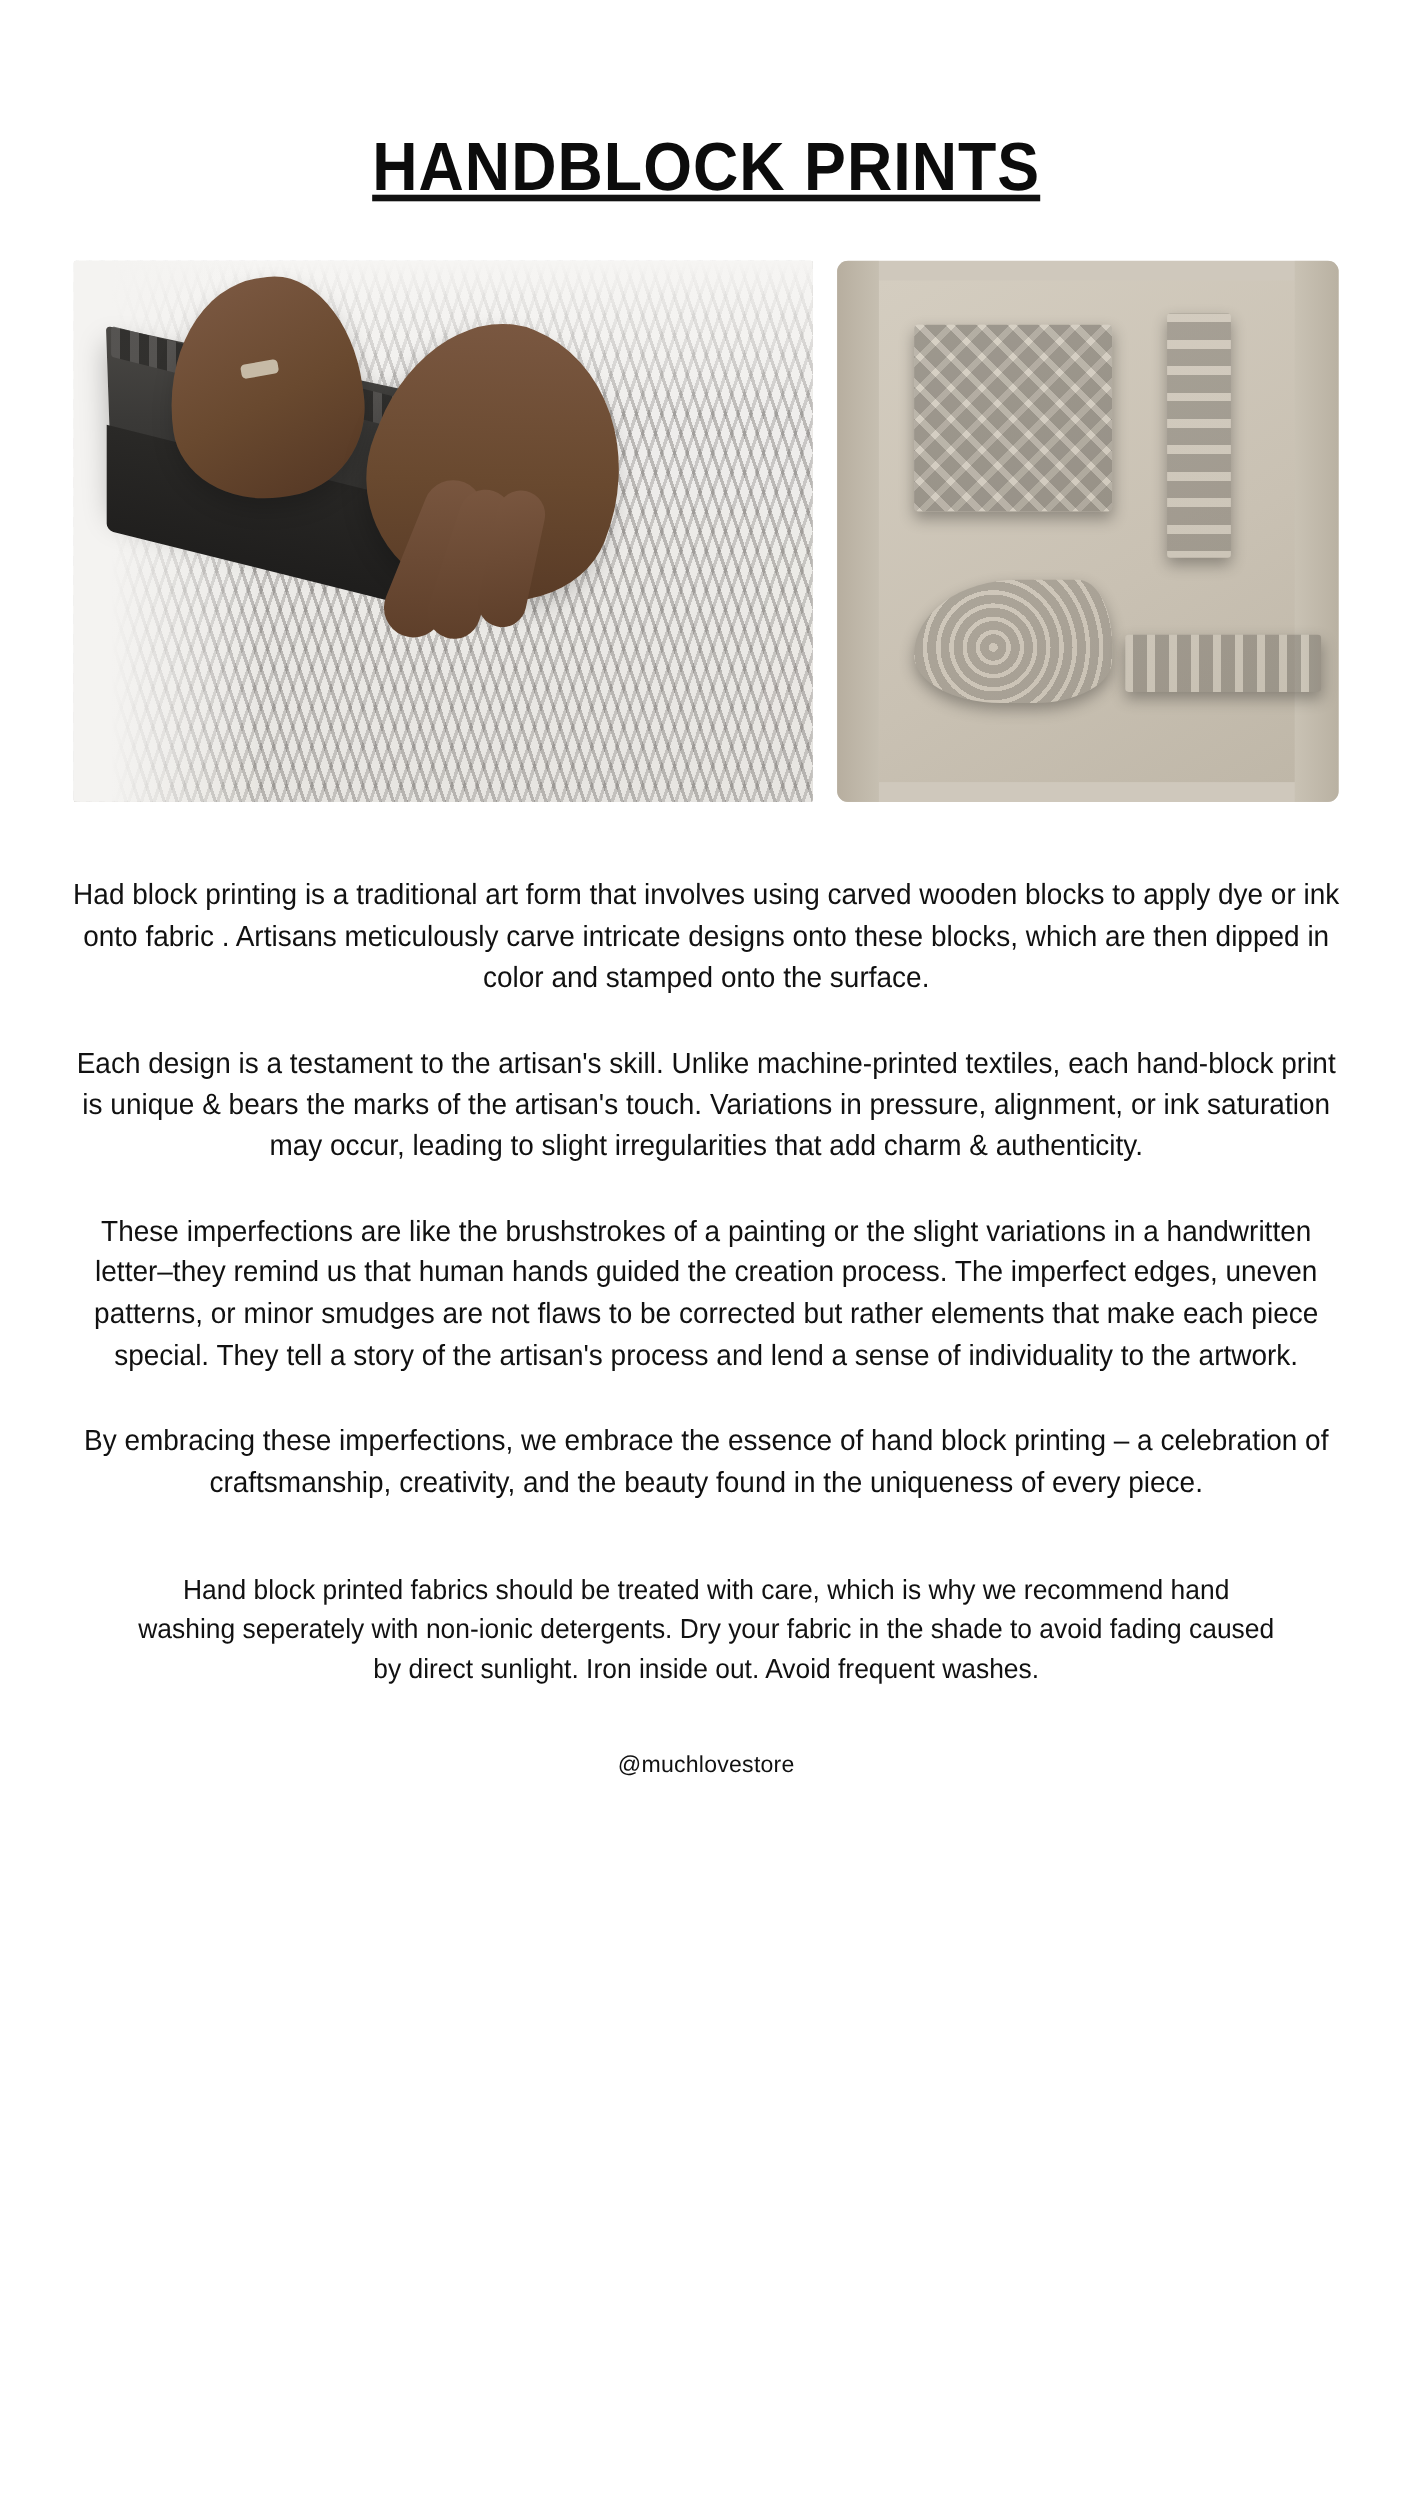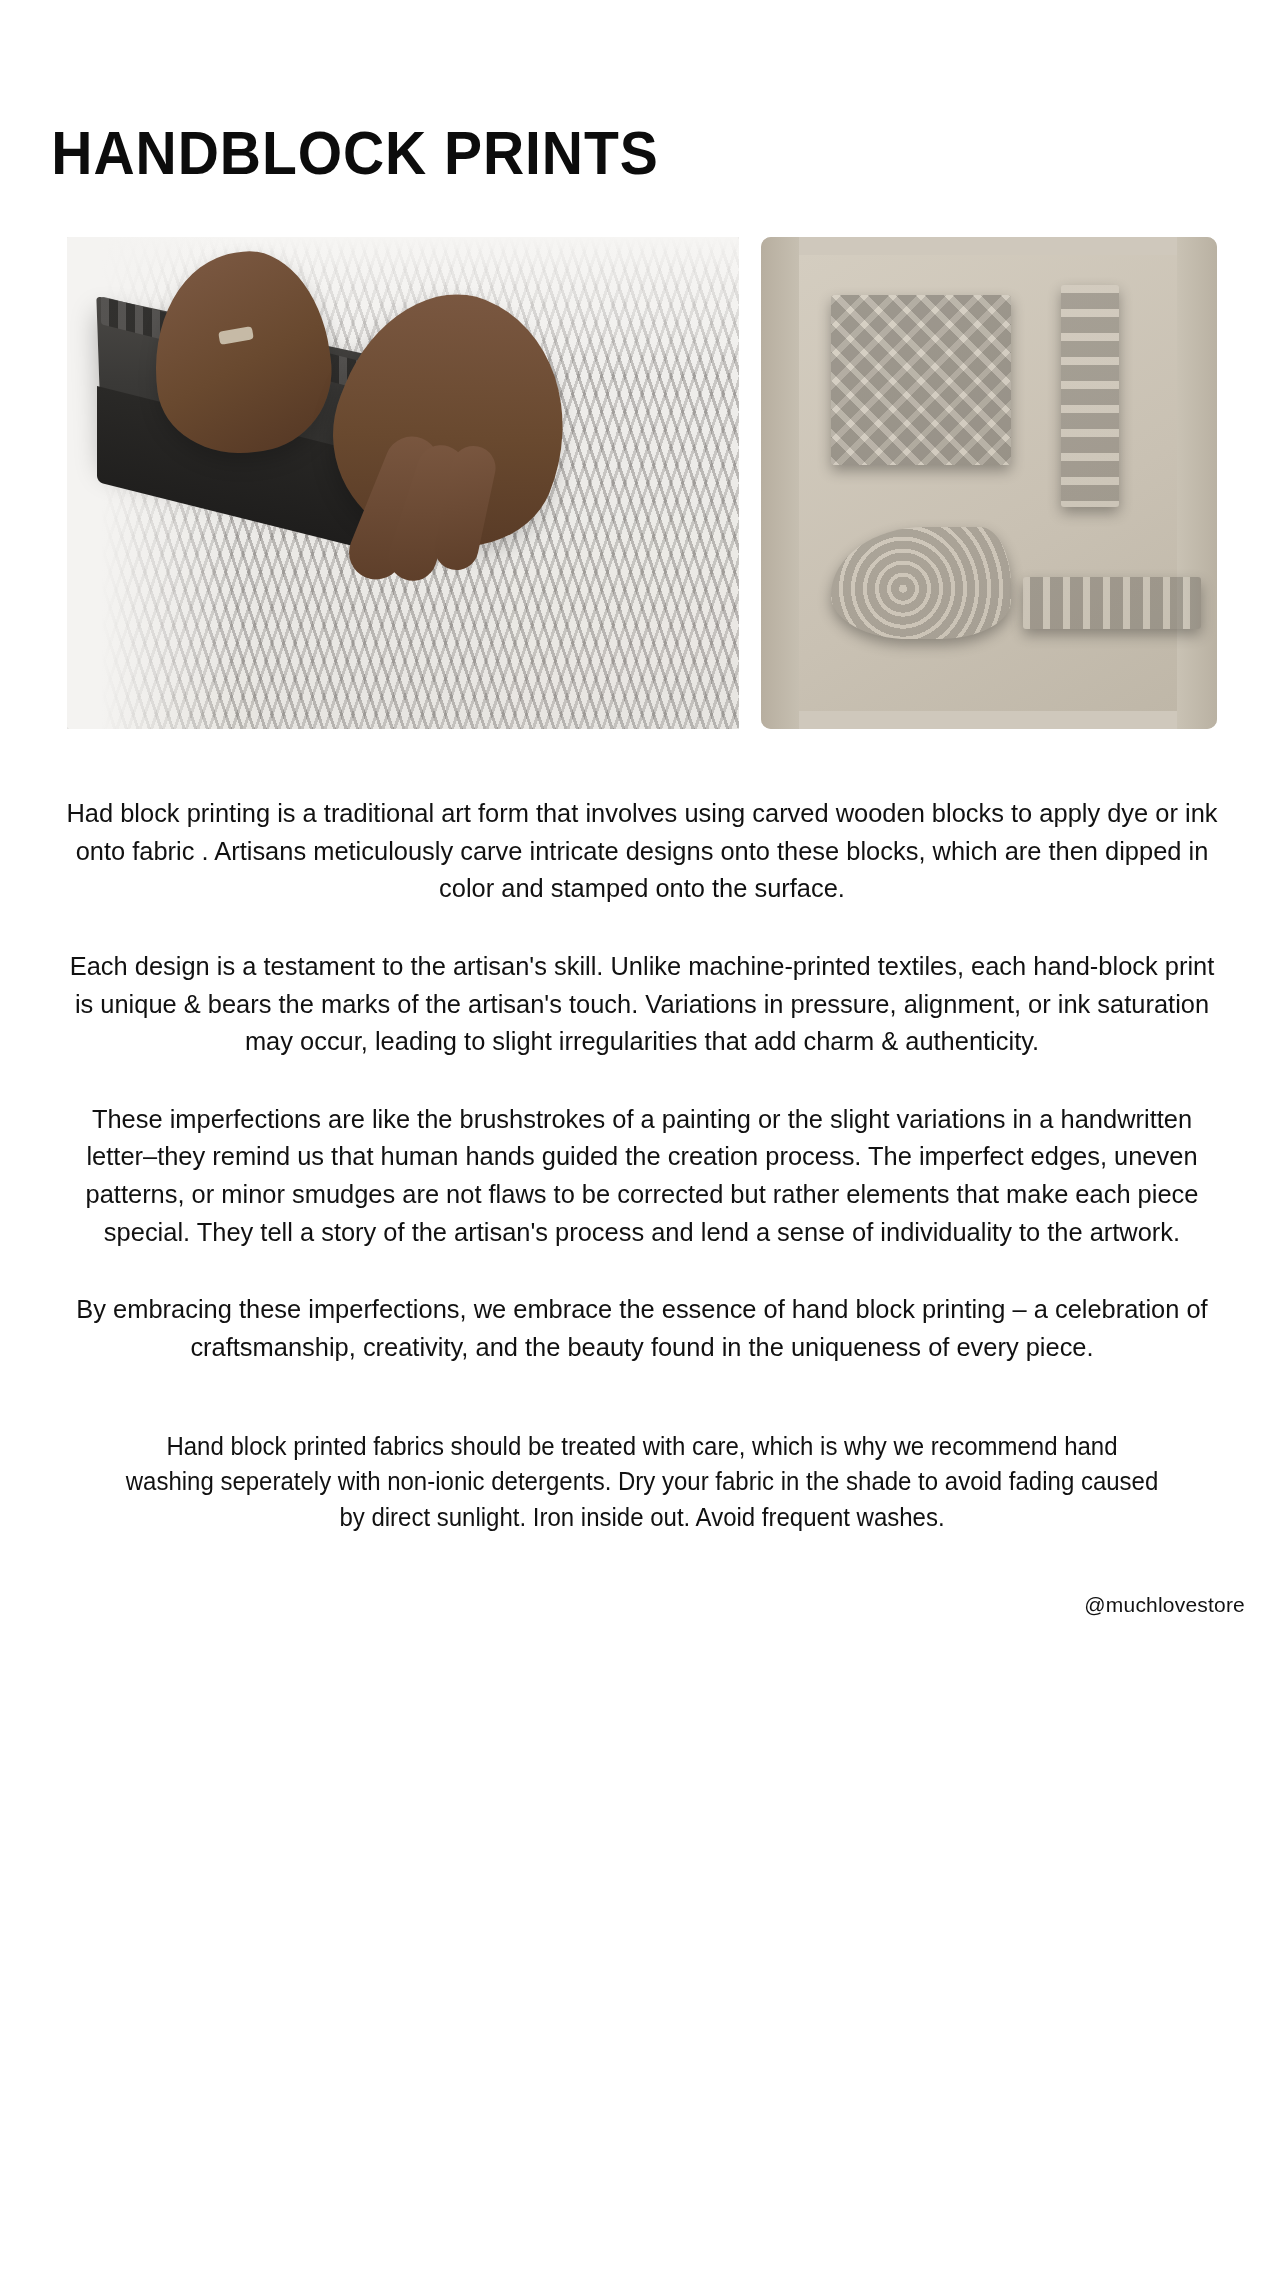--- a/index.html
+++ b/index.html
@@ -18,20 +18,22 @@
     width: 1284px;
     height: 2282px;
     position: relative;
     background: #ffffff;
     box-sizing: border-box;
   }
 
   
   .header {
     padding-top: 120px;
+    text-align: center;
+    text-decoration: underline;
   }
   .title {
     font-family: "Liberation Sans", sans-serif;
     font-weight: 700;
     font-size: 62px;
     letter-spacing: 1px;
     line-height: 1.05;
     margin: 0;
     color: #0c0c0c;
     transform: scaleX(0.92);
@@ -209,21 +211,21 @@
   .para:last-child { margin-bottom: 0; }
   .para-care {
     margin-top: 62px;
     font-size: 25px;
     width: 1080px;
     margin-left: auto;
     margin-right: auto;
   }
   .handle {
     margin-top: 58px;
-    text-align: right;
+    text-align: center;
     font-size: 21px;
     color: #111111;
     letter-spacing: 0.2px;
   }
 </style>
 </head>
 <body>
 
 <div class="page">
 

